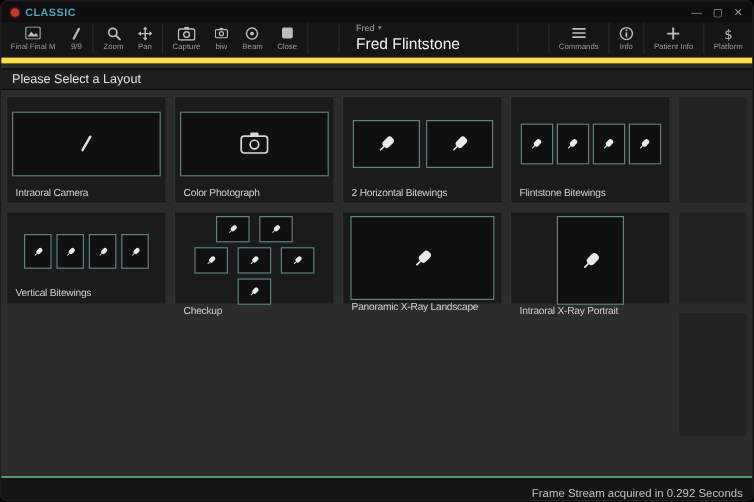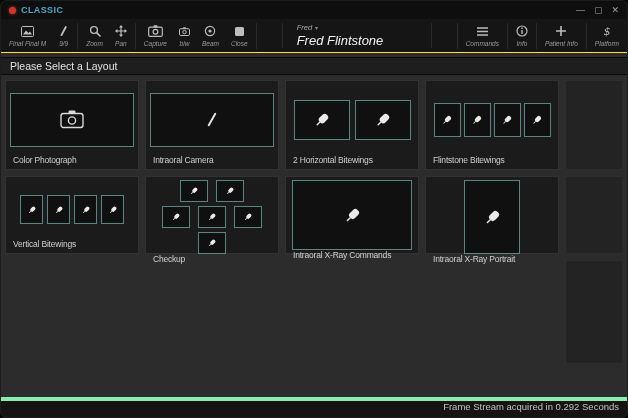--- a/index.html
+++ b/index.html
@@ -12,22 +12,22 @@
   
   .titlebar { height:18px; background:#0e0e0e; display:flex; align-items:center;
               padding:0 8px; gap:5px; flex:none; }
   .rec-dot { width:7px; height:7px; border-radius:50%; background:#c8372d; box-shadow:0 0 3px #c8372d; flex:none; }
   .app-name { color:#4fa7c5; font-size:9px; font-weight:bold; letter-spacing:.4px; }
   .title-text { color:#b9b9b9; font-size:9px; white-space:nowrap; }
   .win-controls { margin-left:auto; display:flex; gap:9px; color:#9f9f9f; font-size:9px; }
   .win-controls span { line-height:1; cursor:default; }
 
   
-  .toolbar { height:34px; background:#151515; display:flex; align-items:center;
-             border-bottom:1px solid #fde047; flex:none;font-style:italic; }
+  .toolbar { height:34px; background:#151515; display:flex; align-items:flex-start;
+             border-bottom:5px solid #fde047; flex:none; }
   .tb-left, .tb-right { display:flex; align-items:stretch; }
   .tb-group { display:flex; align-items:center; padding:0 2px; border-right:1px solid #2a2a2a; }
   .tb-right .tb-group { border-right:none; border-left:1px solid #2a2a2a; }
   .tb-btn { display:flex; flex-direction:column; align-items:center; justify-content:center;
             gap:2px; padding:2px 6px; cursor:pointer; }
   .tb-ico { height:13px; display:flex; align-items:center; justify-content:center; }
   .tb-lbl { font-size:6.5px; color:#9b9b9b; white-space:nowrap; }
   .tb-spacer { flex:1; }
   .patient { display:flex; flex-direction:column; justify-content:center; padding:0 14px;
              border-left:1px solid #2a2a2a; border-right:1px solid #2a2a2a; min-width:150px; cursor:pointer; }
@@ -50,22 +50,22 @@
           justify-content:center; flex:none; }
   .card-label { font-size:8.5px; letter-spacing:-0.2px; color:#cfcfcf; padding:0 2px 4px 7px;
                 white-space:nowrap; overflow:hidden; flex:none; }
   .ghost-col { display:flex; flex-direction:column; gap:6px; flex:1; }
   .ghost-col > div { border:1px solid #2e2e2e; background:#232323; }
   .ghost-col > div:nth-child(1){ height:90px; }
   .ghost-col > div:nth-child(2){ height:78px; }
   .ghost-col > div:nth-child(3){ height:104px; }
 
   
-  .statusbar { height:20px; background:#141414; border-top:4px solid #86efac; display:flex;
-               align-items:flex-start; justify-content:flex-end; padding-right:8px; flex:none; }
+  .statusbar { height:20px; background:#141414; border-top:1px solid #86efac; display:flex;
+               align-items:flex-end; justify-content:flex-end; padding-right:8px; flex:none; }
   .statusbar span { font-size:9.5px; color:#c2c2c2; }
 </style>
 </head>
 <body>
 
 <div class="window">
 
   <div class="titlebar">
     <span class="rec-dot"></span>
     <span class="app-name">CLASSIC</span>
@@ -219,48 +219,48 @@
 
   <div class="main">
     <div class="layout-header">Please Select a Layout</div>
     <div class="grid-wrap">
       <div class="grid" id="layout-grid">
           <div class="card">
             <div class="thumb">
               <div class="thumb-row" style="gap: 5px;">
                 <div class="tbox" style="width: 124px; height: 54px;">
                   <span style="display: flex;">
+                    <svg width="20" height="20" viewBox="0 0 20 20">
+                      <rect x="9" y="2" width="2" height="15" rx="1" fill="#e2e2e2" transform="rotate(30 10 9.5)"></rect>
+                    </svg>
+                  </span>
+                </div>
+              </div>
+            </div>
+            <div class="card-label">Intraoral Camera</div>
+          </div>
+          <div class="card">
+            <div class="thumb">
+              <div class="thumb-row" style="gap: 5px;">
+                <div class="tbox" style="width: 124px; height: 54px;">
+                  <span style="display: flex;">
                     <svg width="24" height="19" viewBox="0 0 24 19">
                       <rect x="1" y="3.5" width="22" height="14" rx="2.5" fill="none" stroke="#d9d9d9" stroke-width="1.4"></rect>
                       <circle cx="12" cy="10.5" r="3.6" fill="none" stroke="#d9d9d9" stroke-width="1.4"></circle>
                       <rect x="8.5" y="0.5" width="7" height="3" rx="1.2" fill="#d9d9d9"></rect>
                     </svg>
                   </span>
                 </div>
               </div>
             </div>
             <div class="card-label">Color Photograph</div>
           </div>
           <div class="card">
             <div class="thumb">
               <div class="thumb-row" style="gap: 5px;">
-                <div class="tbox" style="width: 124px; height: 54px;">
-                  <span style="display: flex;">
-                    <svg width="20" height="20" viewBox="0 0 20 20">
-                      <rect x="9" y="2" width="2" height="15" rx="1" fill="#e2e2e2" transform="rotate(30 10 9.5)"></rect>
-                    </svg>
-                  </span>
-                </div>
-              </div>
-            </div>
-            <div class="card-label">Intraoral Camera</div>
-          </div>
-          <div class="card">
-            <div class="thumb">
-              <div class="thumb-row" style="gap: 5px;">
                 <div class="tbox" style="width: 56px; height: 40px;">
                   <span style="display: flex;">
                     <svg width="18" height="18" viewBox="0 0 24 24">
                       <g transform="rotate(45 12 12)">
                         <rect x="7.5" y="2.5" width="9" height="13.5" rx="4" fill="#eaeaea"></rect>
                         <rect x="11.1" y="15.5" width="1.8" height="6.5" rx="0.9" fill="#eaeaea"></rect>
                       </g>
                     </svg>
                   </span>
                 </div>
@@ -451,21 +451,21 @@
                     <svg width="19" height="19" viewBox="0 0 24 24">
                       <g transform="rotate(45 12 12)">
                         <rect x="7.5" y="2.5" width="9" height="13.5" rx="4" fill="#eaeaea"></rect>
                         <rect x="11.1" y="15.5" width="1.8" height="6.5" rx="0.9" fill="#eaeaea"></rect>
                       </g>
                     </svg>
                   </span>
                 </div>
               </div>
             </div>
-            <div class="card-label">Intraoral X-Ray Commands</div>
+            <div class="card-label">Panoramic X-Ray Landscape</div>
           </div>
           <div class="card">
             <div class="thumb">
               <div class="thumb-row" style="gap: 5px;">
                 <div class="tbox" style="width: 56px; height: 74px;">
                   <span style="display: flex;">
                     <svg width="19" height="19" viewBox="0 0 24 24">
                       <g transform="rotate(45 12 12)">
                         <rect x="7.5" y="2.5" width="9" height="13.5" rx="4" fill="#eaeaea"></rect>
                         <rect x="11.1" y="15.5" width="1.8" height="6.5" rx="0.9" fill="#eaeaea"></rect>

